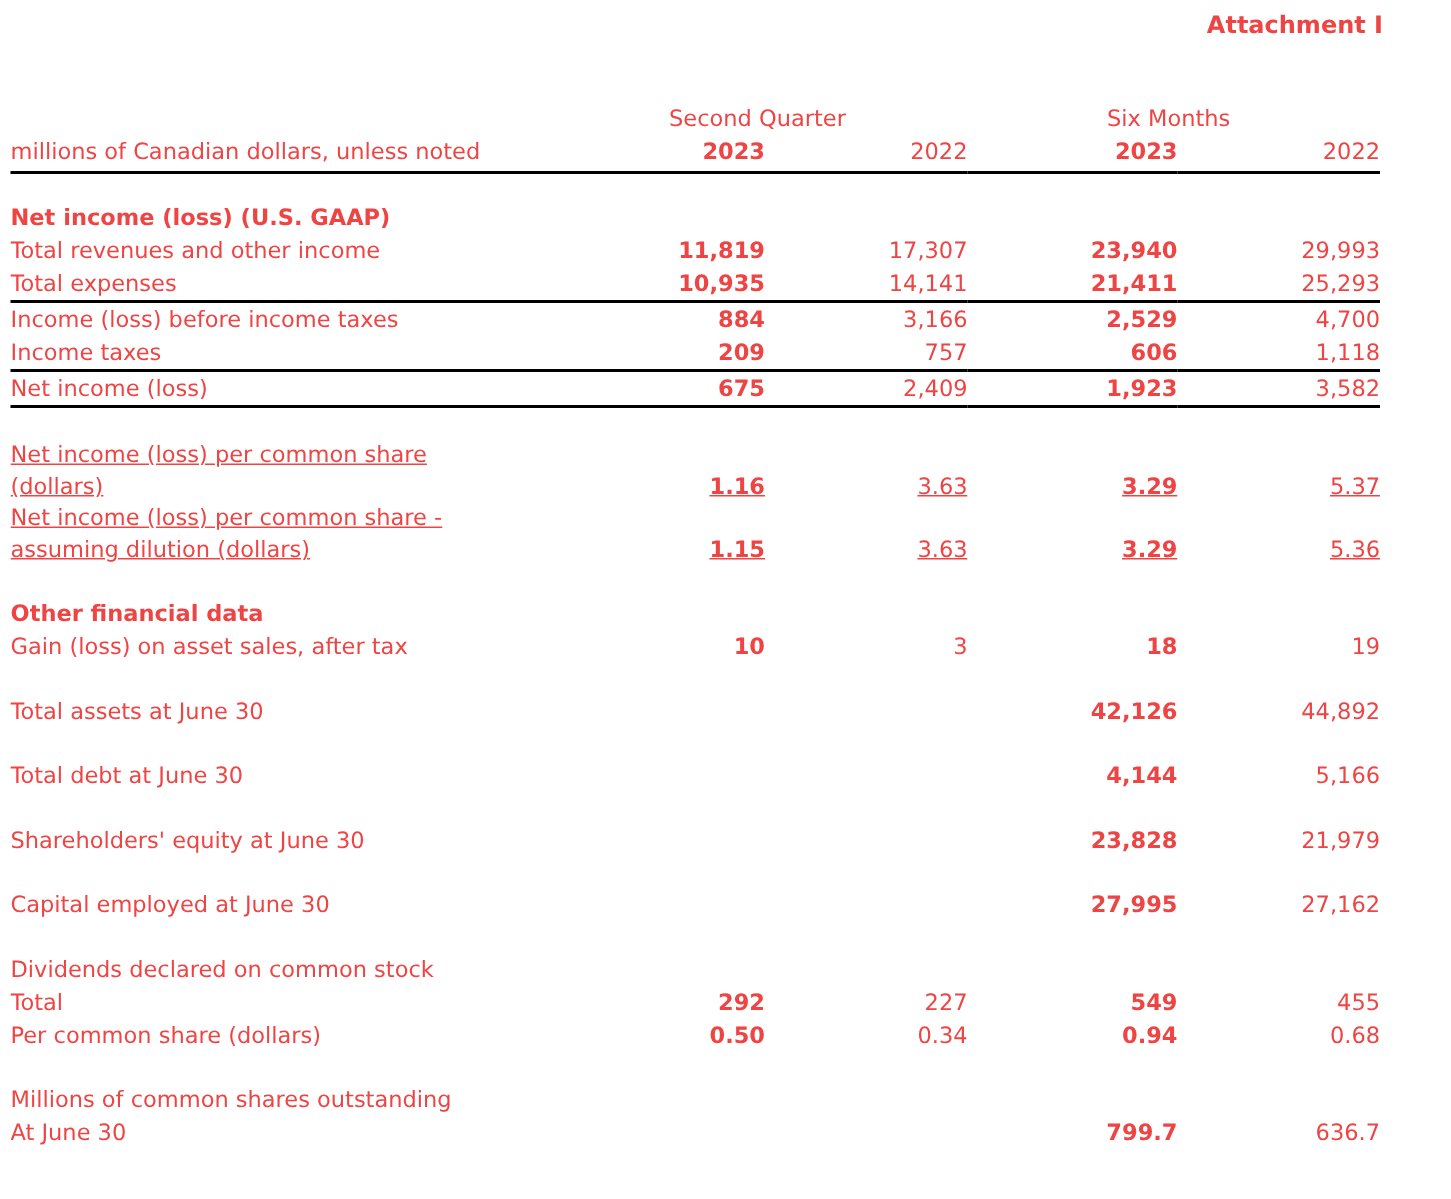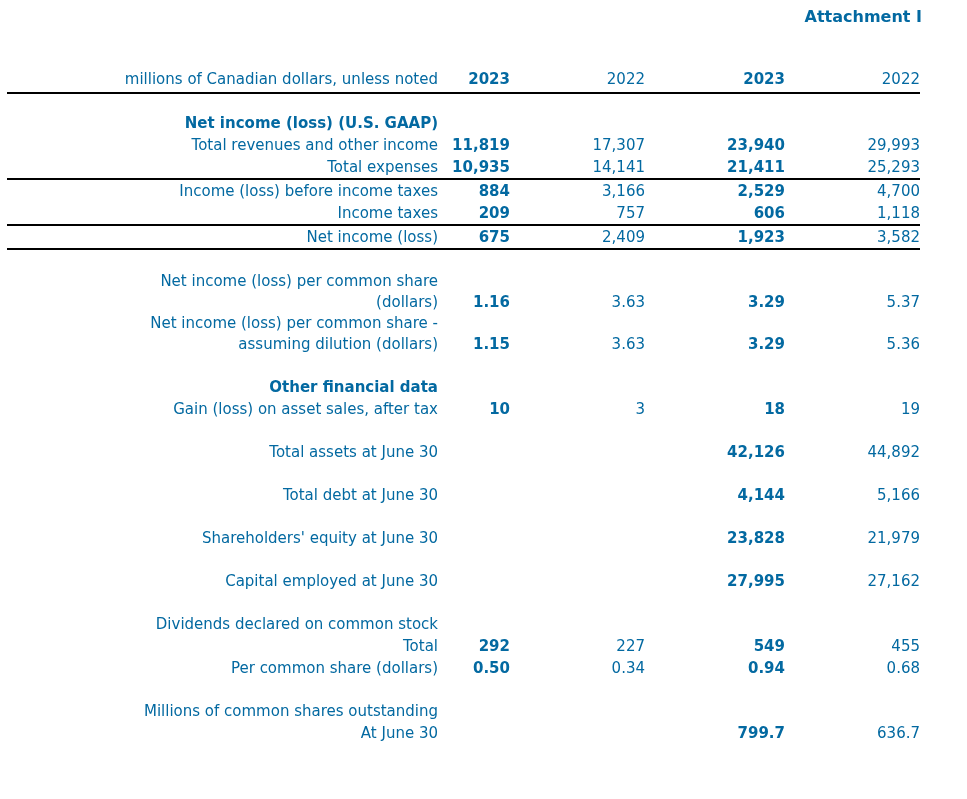--- a/index.html
+++ b/index.html
@@ -1,19 +1,19 @@
 <!DOCTYPE html>
 <html><head>
 <meta charset="utf-8">
 <style>
   html,body{margin:0;padding:0;background:#ffffff;}
   .page{
     position:relative;
     width:967px;height:799px;
-    background:#ffffff;color:#0369a1;
+    background:#ffffff;color:#ef4444;
     font-family:"DejaVu Sans","Liberation Sans",sans-serif;
     font-size:15px;
     overflow:hidden;
   }
   .attachment{
     margin:8px 45px 0 0;
     text-align:right;
     font-weight:bold;
     font-size:16px;
     line-height:18px;
@@ -28,51 +28,56 @@
     padding:0;
     vertical-align:bottom;
     line-height:21px;
     overflow:hidden;
   }
   col.c-label{width:431px;}
   col.c-v1{width:72px;}
   col.c-v2{width:135px;}
   col.c-v3{width:140px;}
   col.c-v4{width:135px;}
-  .lbl{white-space:pre-line;text-align:right;}
+  .lbl{white-space:pre-line;}
   .ind0{padding-left:3px;}
   .ind1{padding-left:21px;}
   .ind2{padding-left:39px;}
   .v{text-align:right;font-variant-numeric:tabular-nums;}
   .b{font-weight:bold;}
   thead tr.period td{height:22px;}
   thead td.sq{padding-left:8px;}
   thead td.sm{padding-left:93px;}
   thead tr.years td{height:22px;border-bottom:2px solid #000;padding-bottom:2px;}
   tbody tr.row td{height:22px;}
-  tbody tr.two td{height:42px;}
+  tbody tr.two td{height:42px;text-decoration:underline;}
   tbody tr.spacer td{height:21px;}
   tbody tr.rule td{border-bottom:2px solid #000;margin-left:47px;}
 </style>
 </head>
 <body>
 
 <div class="page">
 
   <div class="attachment">Attachment I</div>
 
   <table class="fin">
     <colgroup>
       <col class="c-label">
         <col class="c-v1">
         <col class="c-v2">
         <col class="c-v3">
         <col class="c-v4">
     </colgroup>
     <thead>
+      <tr class="period">
+        <td></td>
+        <td class="sq" colspan="2">Second Quarter</td>
+        <td class="sm" colspan="2">Six Months</td>
+      </tr>
       <tr class="years">
         <td class="lbl ind0">millions of Canadian dollars, unless noted</td>
         <td class="v b">2023</td>
         <td class="v">2022</td>
         <td class="v b">2023</td>
         <td class="v">2022</td>
       </tr>
     </thead>
     <tbody id="tbody">
         <tr class="spacer">

